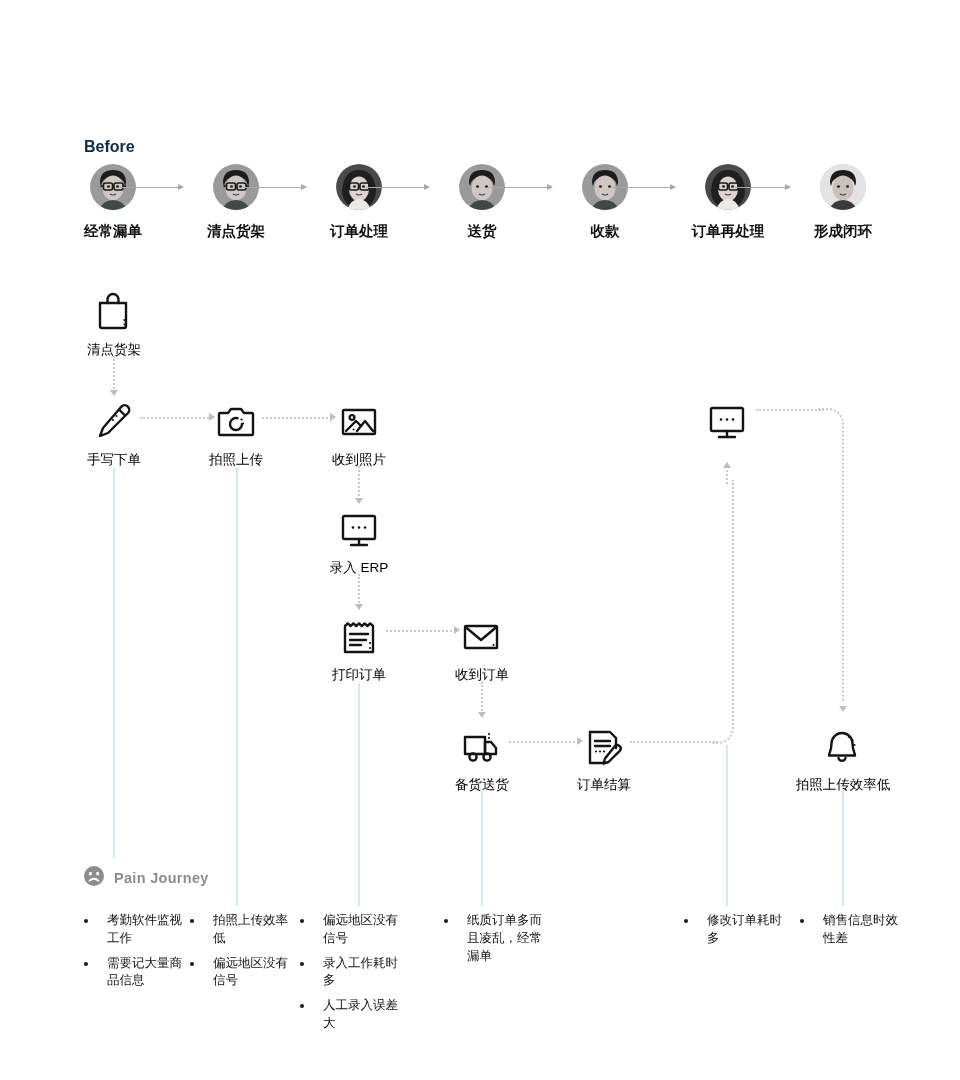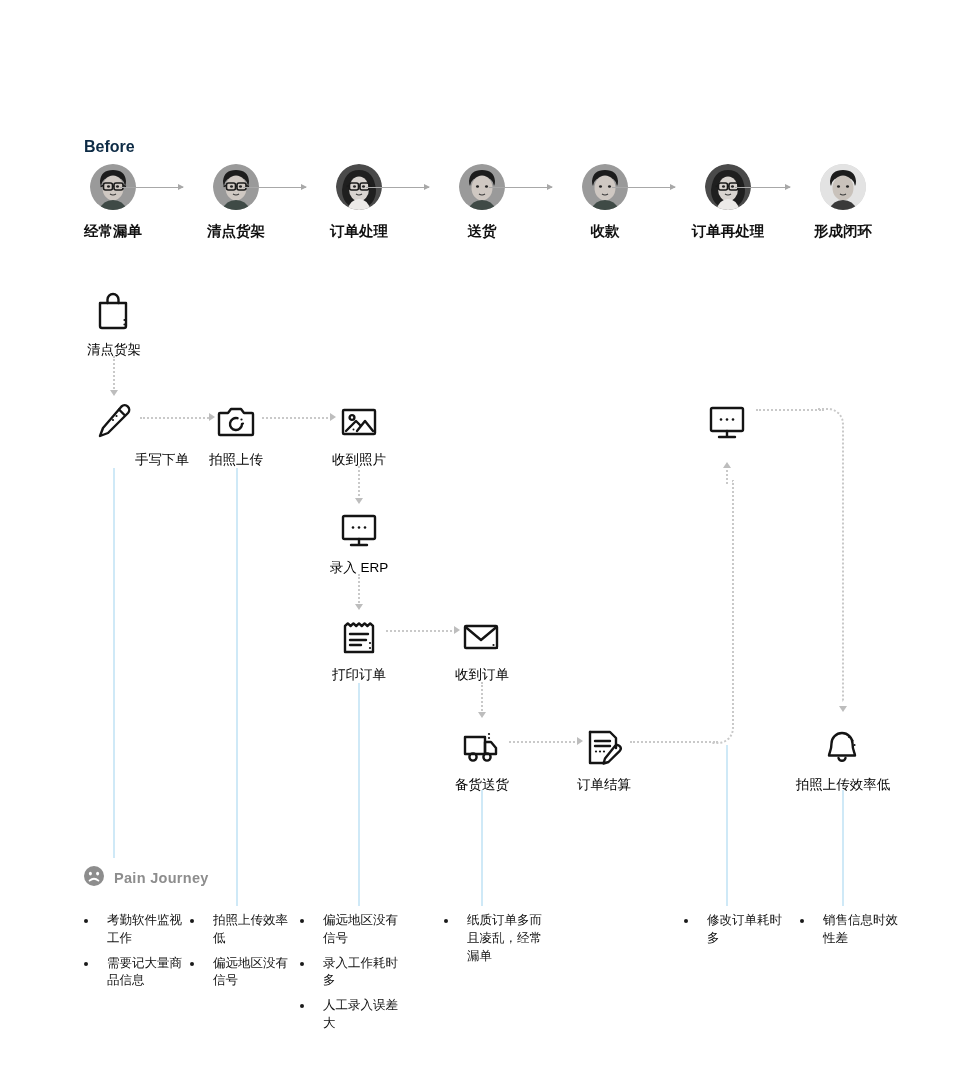--- a/index.html
+++ b/index.html
@@ -381,21 +381,21 @@
         <div class="icon">
           <svg width="40" height="42" viewBox="0 0 40 42" fill="none" stroke="#141414" stroke-width="2.4" stroke-linecap="round" stroke-linejoin="round">
             <path d="M6 13 h26 v23 a2 2 0 0 1 -2 2 H8 a2 2 0 0 1 -2 -2 Z"></path>
             <path d="M13.5 13 v-3.5 a5.5 5.5 0 0 1 11 0 V13"></path>
             <circle cx="30.5" cy="30" r="1.1" fill="#141414" stroke="none"></circle>
             <circle cx="30.5" cy="34.5" r="1.1" fill="#141414" stroke="none"></circle>
           </svg>
         </div>
         <div class="node-label">清点货架</div>
       </div>
-      <div class="node" style="left:114px; top:398px;text-align:right;">
+      <div class="node" style="left:114px; top:398px;">
         <div class="icon">
           <svg width="40" height="42" viewBox="0 0 40 42" fill="none" stroke="#141414" stroke-width="2.4" stroke-linecap="round" stroke-linejoin="round">
             <path d="M27.5 6.5 a4.6 4.6 0 0 1 6.5 6.5 L14 33 L6 36 L9 28 Z"></path>
             <path d="M25 9.5 L30.5 15"></path>
             <circle cx="22.5" cy="16" r="1.1" fill="#141414" stroke="none"></circle>
             <circle cx="19" cy="20" r="1.1" fill="#141414" stroke="none"></circle>
           </svg>
         </div>
         <div class="node-label">手写下单</div>
       </div>

